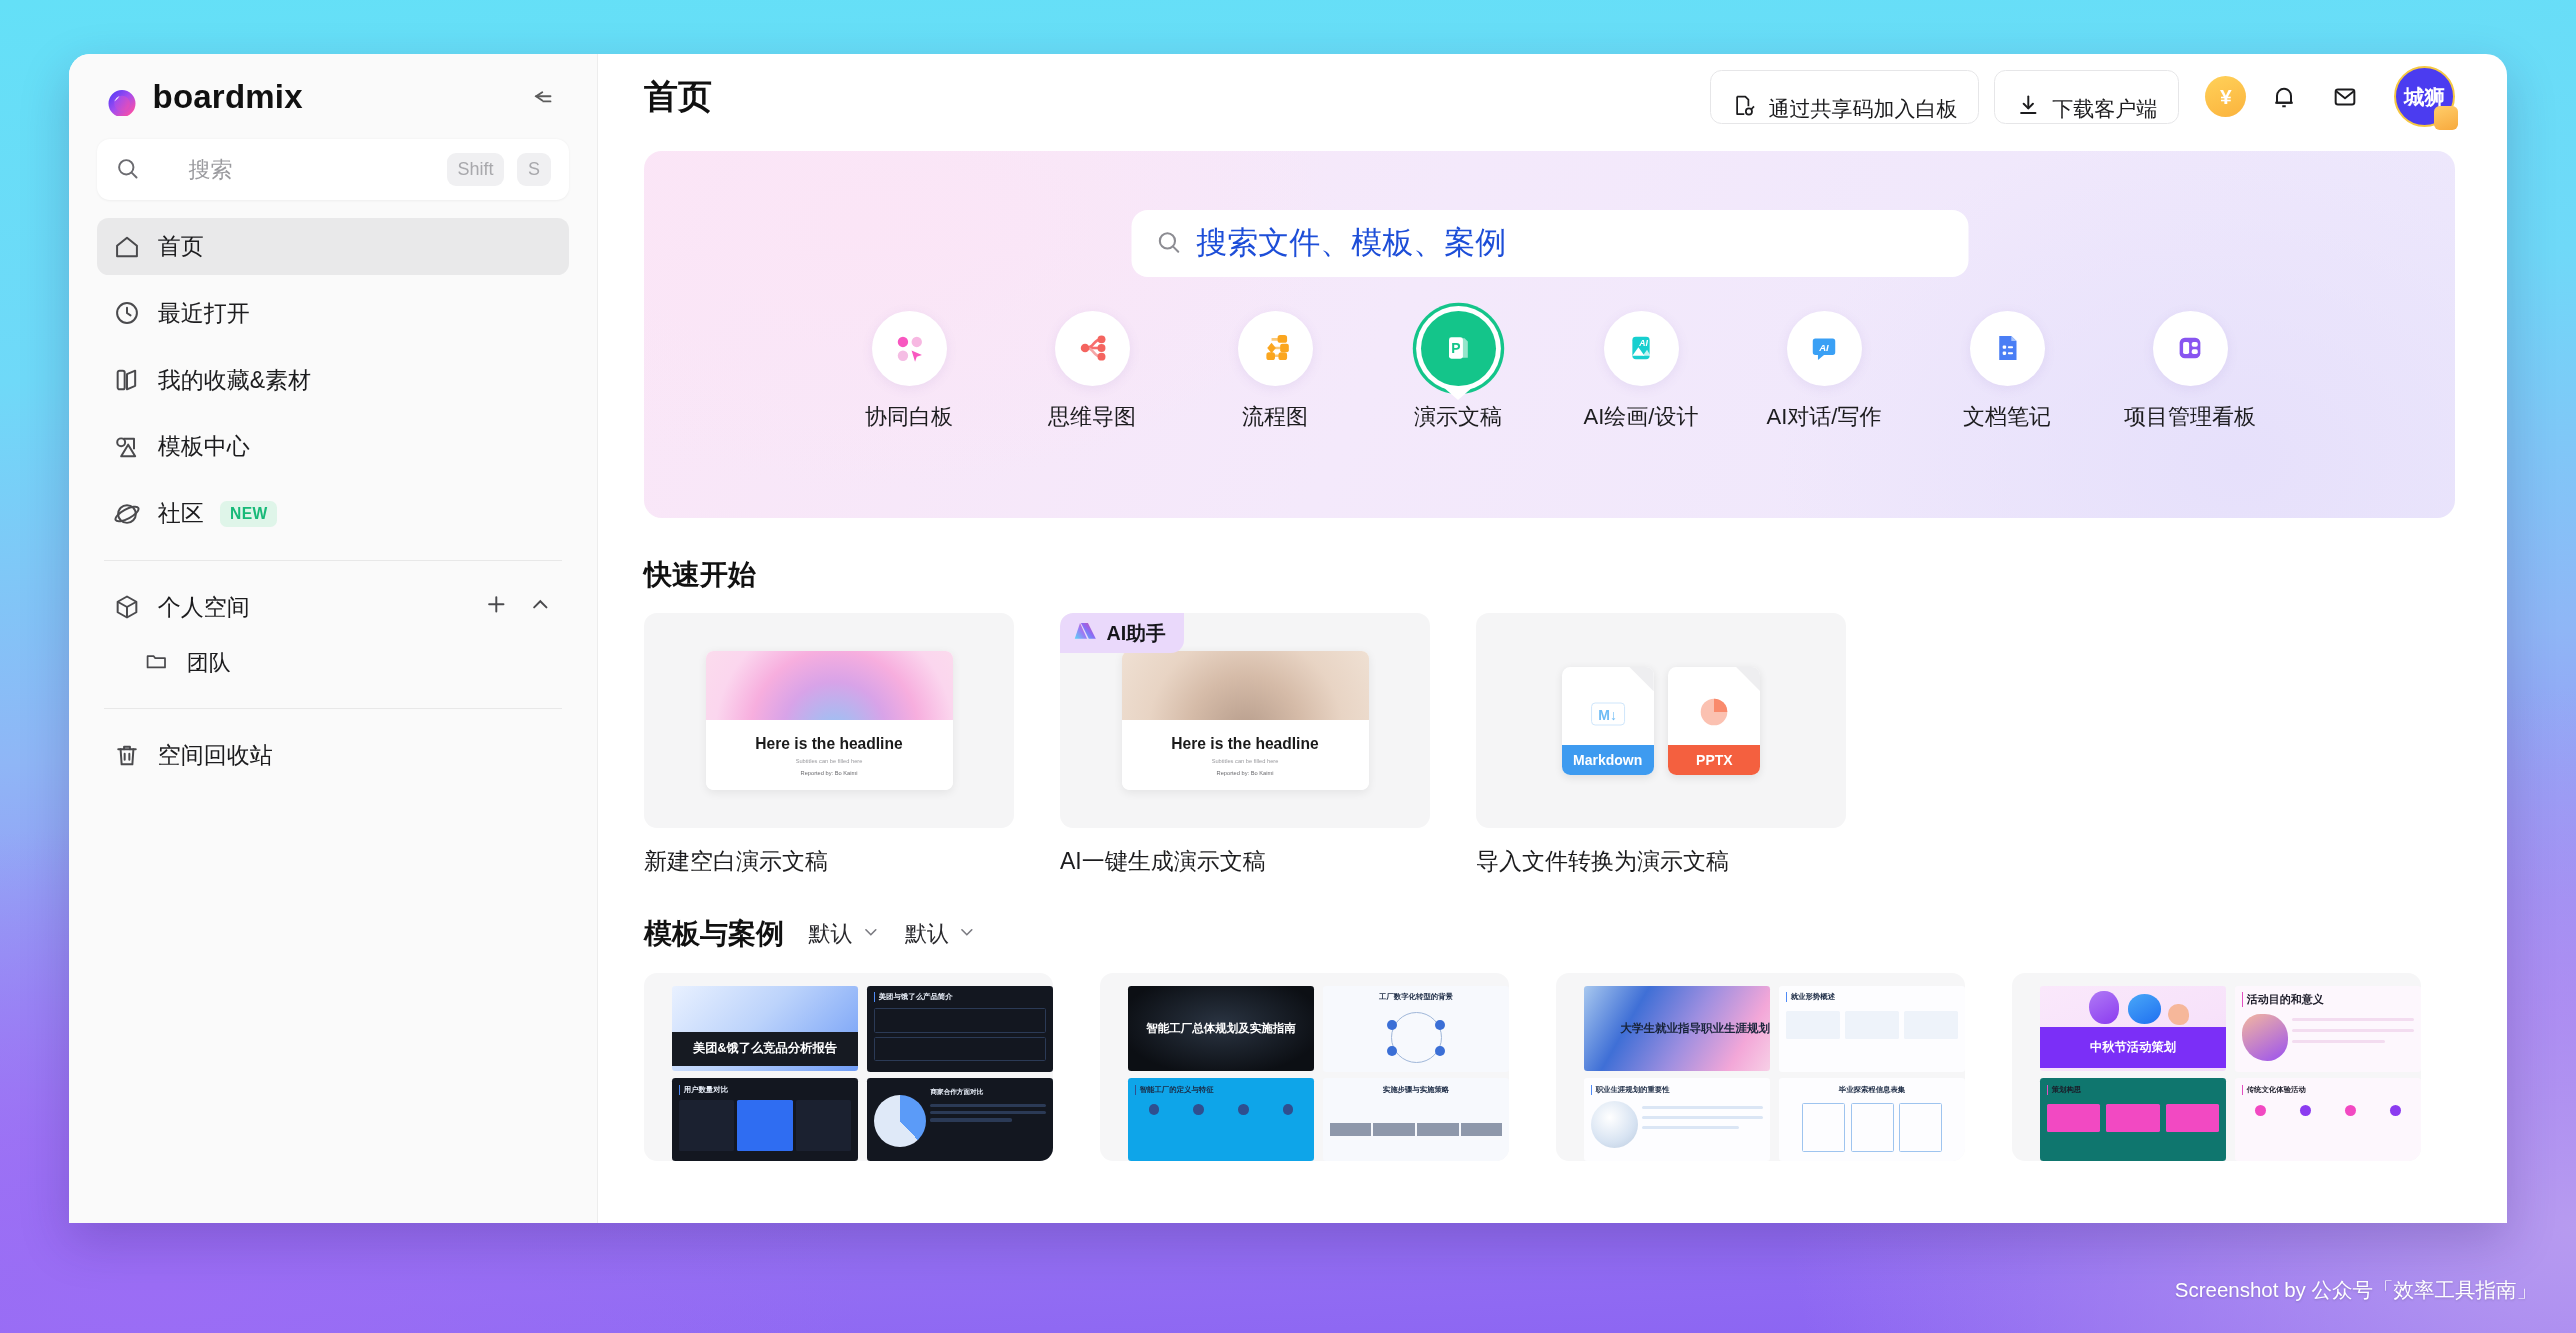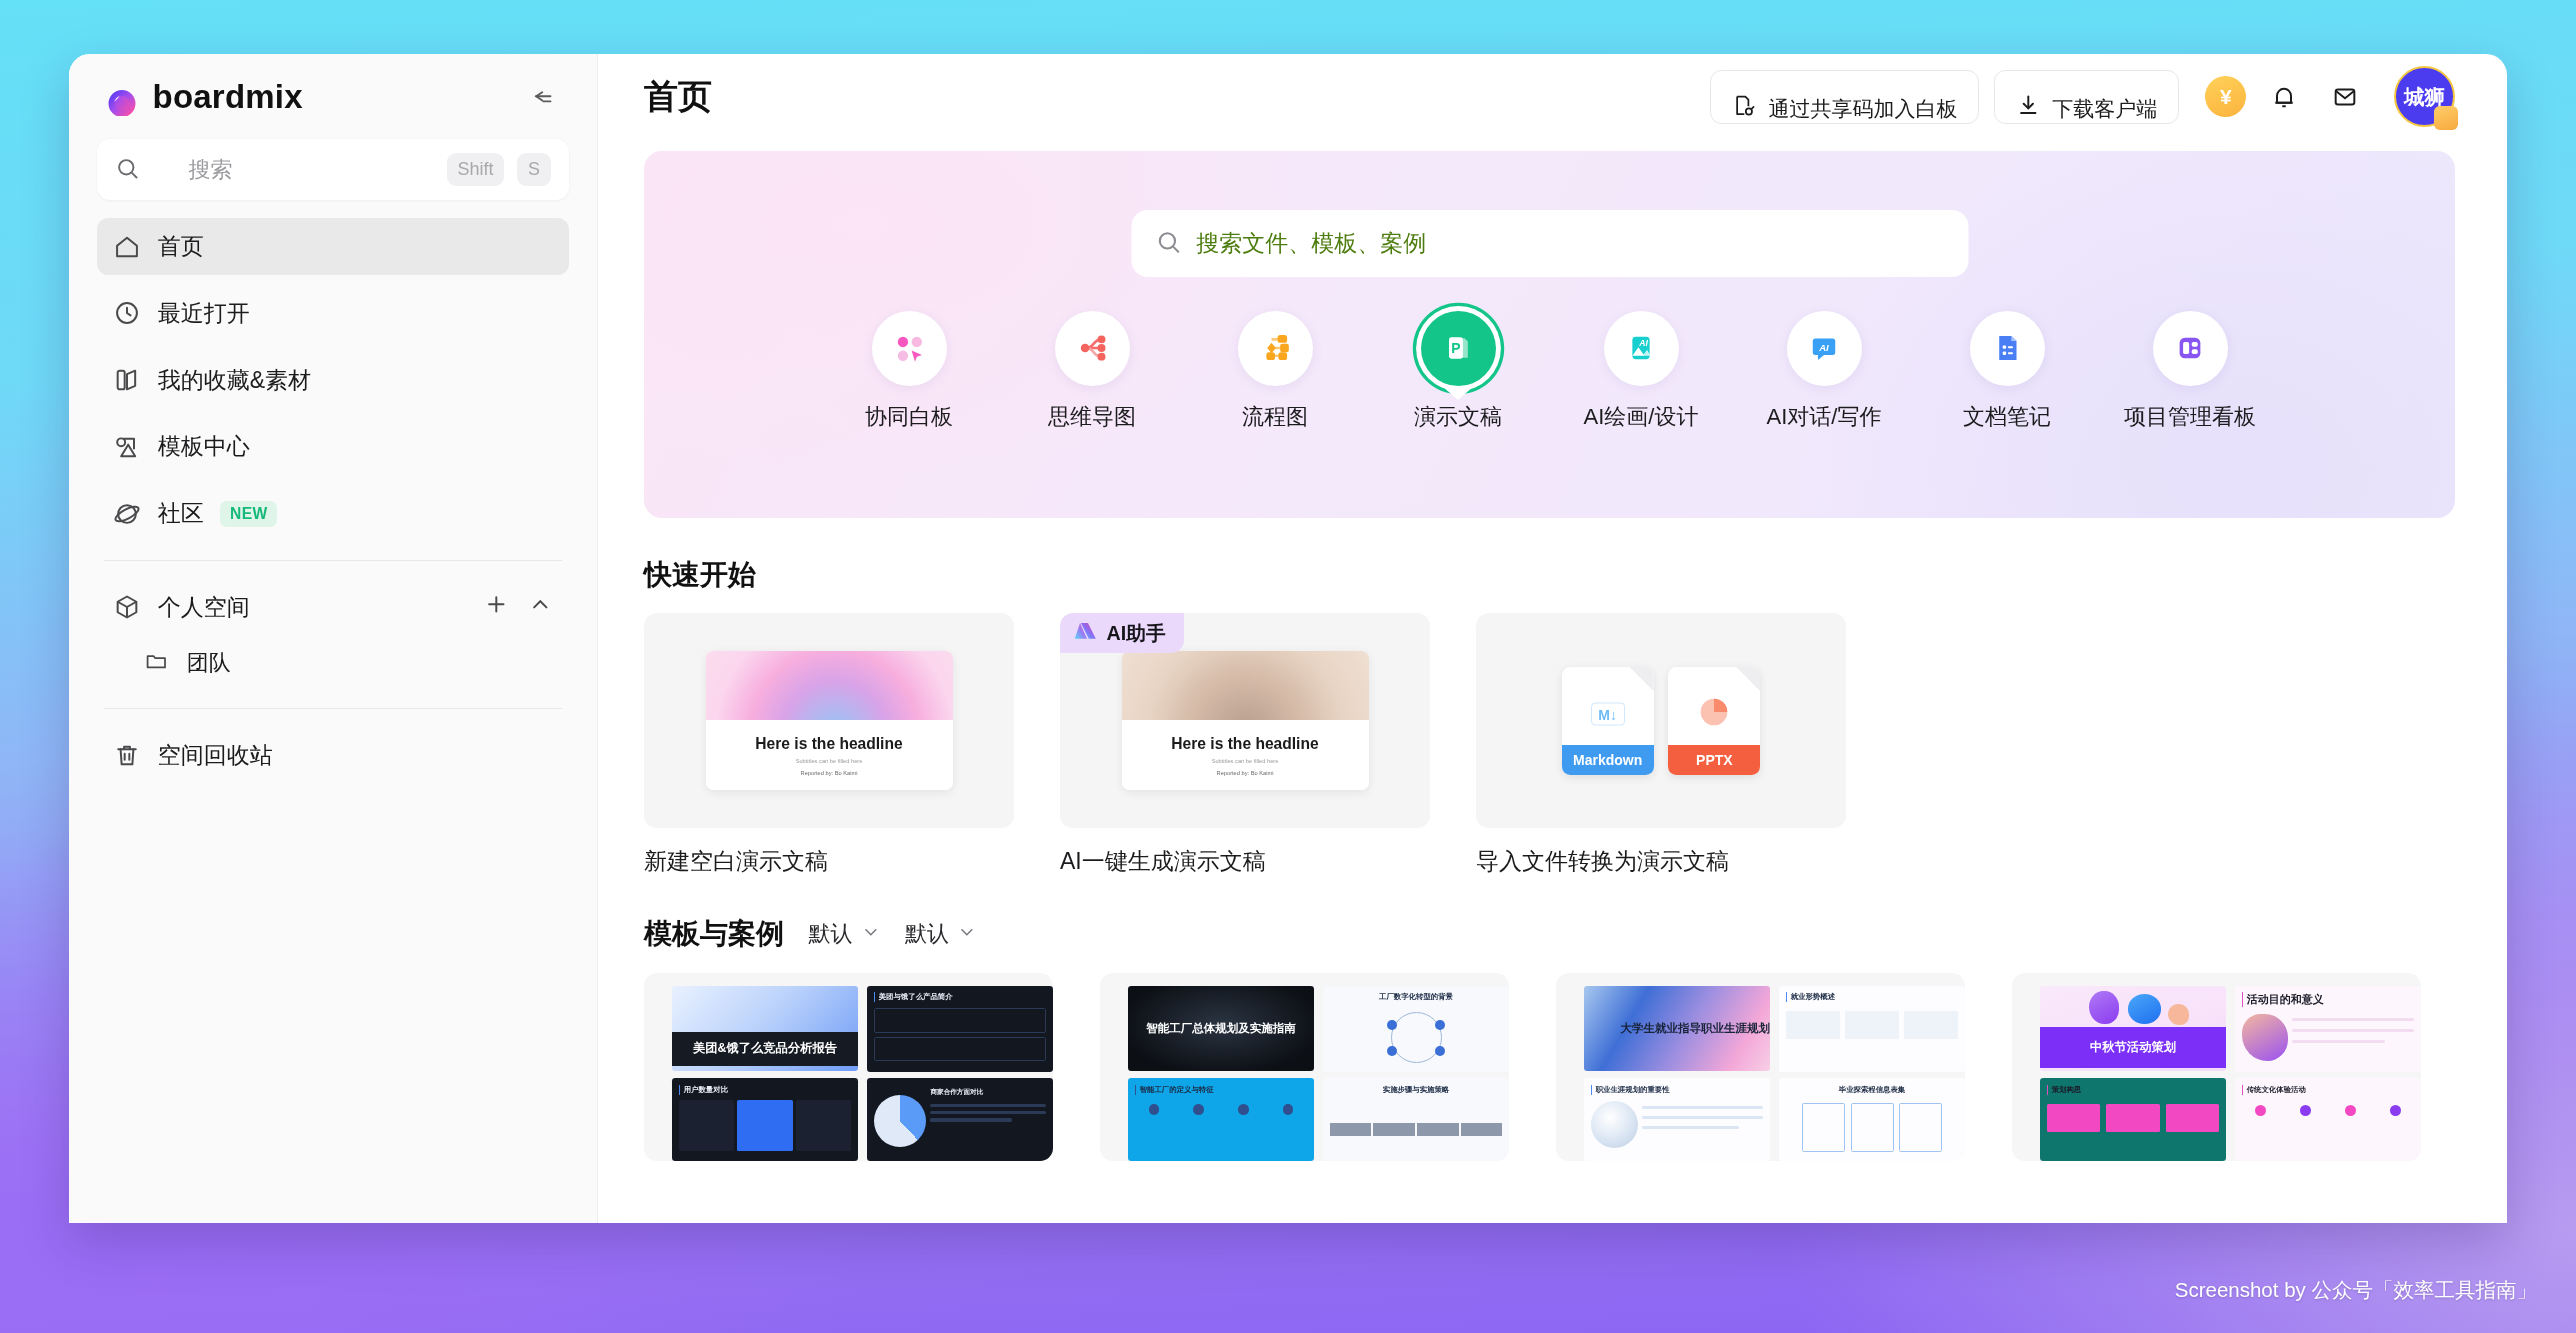--- a/index.html
+++ b/index.html
@@ -144,21 +144,21 @@
       radial-gradient(ellipse 655px 491px at 88% 85%, #e6e0fb 0%, rgba(230,224,251,0) 70%),
       linear-gradient(115deg,#fae6f7 0%, #f4e9fb 42%, #ece7fc 100%);
     position: relative; overflow: hidden;
   }
   .hero-search {
     position: absolute; left: 50%; transform: translateX(-50%);
     top: 59px; width: 837px; height: 67px;
     background: #fff; border-radius: 16.4px;
     display: flex; align-items: center; gap: 14.7px; padding: 0 24.6px;
   }
-  .hero-search .ph { font-size: 23px; color: #4d7c0f; }
+  .hero-search .ph { font-size: 31px; color: #1d4ed8; }
   .cats {
     position: absolute; top: 160px; left: 0; right: 0;
     display: flex; justify-content: center; gap: 0;
   }
   .cat {
     width: 183px; display: flex; flex-direction: column;
     align-items: center; gap: 16.4px; cursor: pointer;
   }
   .cat-ico {
     width: 75px; height: 75px; border-radius: 50%;

